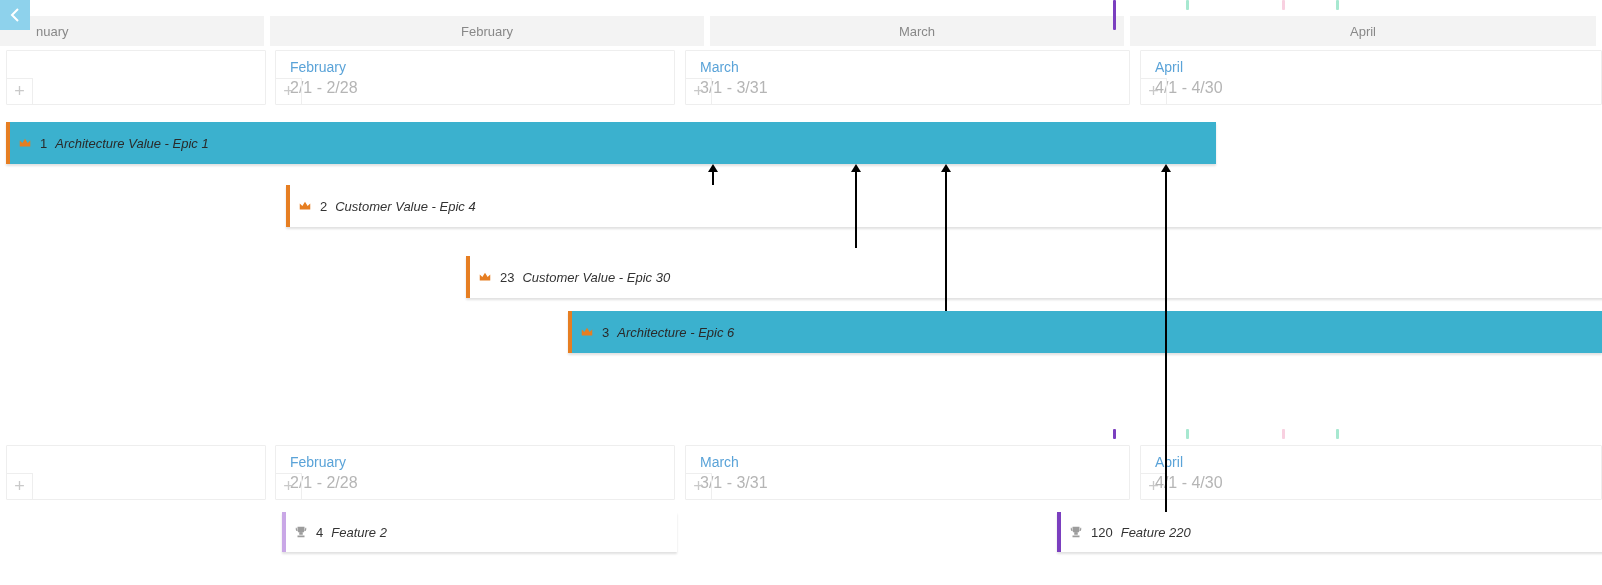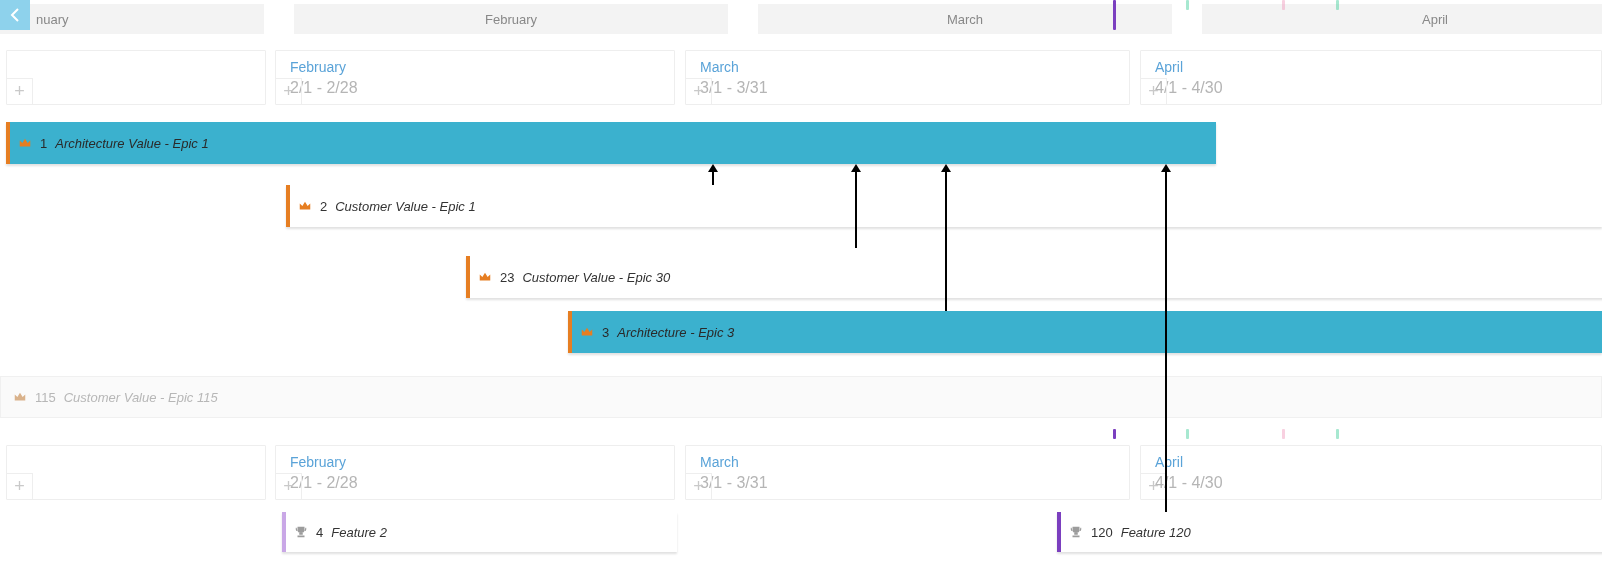--- a/index.html
+++ b/index.html
@@ -1,20 +1,20 @@
 <!DOCTYPE html>
 <html><head>
 <meta charset="utf-8">
 <style>
   * { box-sizing: border-box; margin: 0; padding: 0; }
   html, body { width: 1602px; height: 585px; font-family: "Segoe UI", Arial, sans-serif; font-size: 13px; background: #fff; overflow: hidden; }
   .canvas { position: relative; width: 1602px; height: 585px; }
 
   
-  .month-header { position: absolute; top: 4px; left: 0; right: 0; height: 30px; display: flex; gap: 24px; }
+  .month-header { position: absolute; top: 16px; left: 0; right: 0; height: 30px; display: flex; }
   .month-cell { flex: none; height: 30px; background: #f3f3f3; border-right: 6px solid #fff; display: flex; align-items: center; justify-content: center; color: #888; font-size: 13px; }
   .month-cell.first { justify-content: flex-start; padding-left: 36px; }
   .nav-prev { position: absolute; left: 0; top: 0; width: 30px; height: 30px; background: #8ed2ec; display: flex; align-items: center; justify-content: center; color: #fff; cursor: pointer; z-index: 400; }
   .nav-prev svg { width: 10px; height: 14px; }
 
   
   .tick { position: absolute; width: 3px; border-radius: 1px; }
   .tick.faint { opacity: 0.5; }
 
   
@@ -102,21 +102,21 @@
 </div>
 
 <div class="bar white" style="left:286px; top:185px; width:1316px">
   <div class="stripe" style="background:#e67e22"></div>
   <span class="crown">
         <svg viewBox="0 0 16 16">
           <path d="M2 12 L2 5 L5 8 L8 3 L11 8 L14 5 L14 12 Z" fill="#e67e22"></path>
         </svg>
       </span>
   <span class="idnum">2</span>
-  <span class="label">Customer Value - Epic 1</span>
+  <span class="label">Customer Value - Epic 4</span>
 </div>
 
 <div class="bar white" style="left:466px; top:256px; width:1356px">
   <div class="stripe" style="background:#e67e22"></div>
   <span class="crown">
         <svg viewBox="0 0 16 16">
           <path d="M2 12 L2 5 L5 8 L8 3 L11 8 L14 5 L14 12 Z" fill="#e67e22"></path>
         </svg>
       </span>
   <span class="idnum">23</span>
@@ -124,32 +124,23 @@
 </div>
 
 <div class="bar teal" style="left:568px; top:311px; width:1034px">
   <div class="stripe" style="background:#e67e22"></div>
   <span class="crown">
         <svg viewBox="0 0 16 16">
           <path d="M2 12 L2 5 L5 8 L8 3 L11 8 L14 5 L14 12 Z" fill="#e67e22"></path>
         </svg>
       </span>
   <span class="idnum">3</span>
-  <span class="label">Architecture - Epic 3</span>
+  <span class="label">Architecture - Epic 6</span>
 </div>
 
-<div class="bar ghost" style="left:0px; top:376px; width:1602px">
-  <span class="crown">
-        <svg viewBox="0 0 16 16">
-          <path d="M2 12 L2 5 L5 8 L8 3 L11 8 L14 5 L14 12 Z" fill="#d9b28b"></path>
-        </svg>
-      </span>
-  <span class="idnum">115</span>
-  <span class="label">Customer Value - Epic 115</span>
-</div>
 
 <div class="tick" style="left:1113px; top:429px; height:10px; background:#7b3fbf"></div>
 <div class="tick faint" style="left:1186px; top:429px; height:10px; background:#4fd1a1"></div>
 <div class="tick faint" style="left:1282px; top:429px; height:10px; background:#f2a1c2"></div>
 <div class="tick faint" style="left:1336px; top:429px; height:10px; background:#4fd1a1"></div>
 
 <div class="sprint-header" style="left:6px; top:445px; width:260px">
   <div class="addbtn left">+</div>
 </div>
 <div class="sprint-header" style="left:275px; top:445px; width:400px">
@@ -180,21 +171,21 @@
 </div>
 
 <div class="bar white feature" style="left:1057px; top:512px; width:607px">
   <div class="stripe" style="background:#7b3fbf"></div>
   <span class="trophy">
         <svg viewBox="0 0 16 16">
           <path d="M4 2 h8 v3 a4 4 0 0 1 -8 0 Z M6 9 h4 v2 h-4 Z M4 12 h8 v2 h-8 Z M3 3 h-1 v2 a2 2 0 0 0 2 2 M13 3 h1 v2 a2 2 0 0 1 -2 2" fill="#9c9c9c"></path>
         </svg>
       </span>
   <span class="idnum">120</span>
-  <span class="label">Feature 120</span>
+  <span class="label">Feature 220</span>
 </div>
 
 <div class="arrow-v" style="left:712px; top:172px; height:13px"></div>
 <div class="arrow-head" style="left:708px; top:164px"></div>
 
 <div class="arrow-v" style="left:855px; top:172px; height:76px"></div>
 <div class="arrow-head" style="left:851px; top:164px"></div>
 
 <div class="arrow-v" style="left:945px; top:172px; height:139px"></div>
 <div class="arrow-head" style="left:941px; top:164px"></div>

